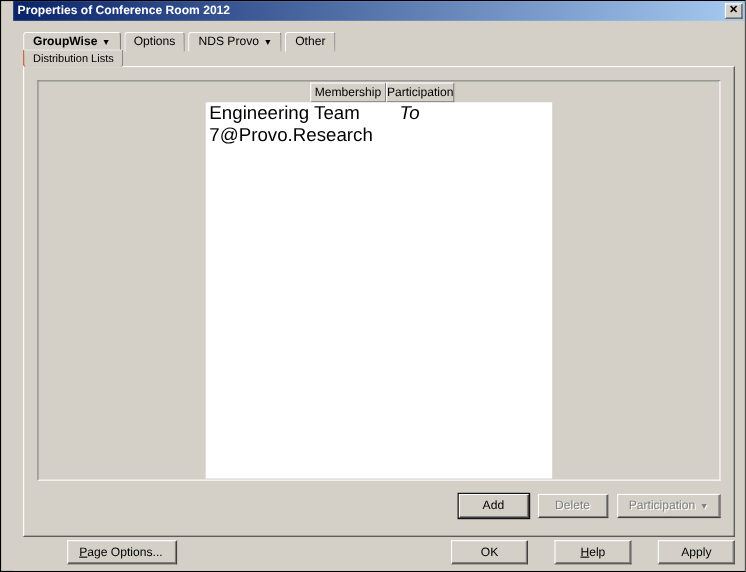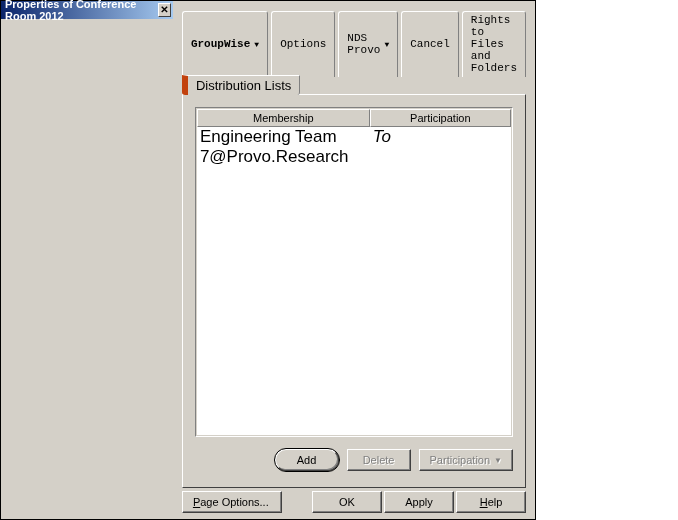--- a/index.html
+++ b/index.html
@@ -7,27 +7,28 @@
     margin: 0;
     padding: 0;
     font-family: Tahoma, Arial, sans-serif;
     font-size: 11px;
     background: #fff;
     width: 678px;
     height: 520px;
     overflow: hidden;
   }
   .window {
-    width: 536px;
+    width: 678px;
     height: 520px;
     border: 1px solid #000;
     background: #d4d0c8;
     display: flex;
-    flex-direction: row;
+    flex-direction: column;
     position: relative;
+    padding-left: 11px;
   }
   .titlebar {
     height: 18px;
     background: linear-gradient(to right, #0a246a, #a6caf0);
     display: flex;
     align-items: center;
     justify-content: space-between;
     padding: 0 2px 0 4px;
     color: #fff;
     font-weight: bold;
@@ -57,21 +58,20 @@
     flex: 1;
     background: #d4d0c8;
     padding: 9px 9px 6px 9px;
     display: flex;
     flex-direction: column;
   }
   .tabs-row {
     display: flex;
     gap: 3px;
     margin-bottom: 0;
-    font-family: Liberation Mono, monospace;
   }
   .tab {
     background: #d4d0c8;
     border: 1px solid #808080;
     border-top-color: #fff;
     border-left-color: #fff;
     border-bottom: none;
     padding: 2px 8px 3px 8px;
     font-size: 11px;
     border-radius: 3px 3px 0 0;
@@ -92,24 +92,24 @@
   }
   .subtabs-row {
     display: flex;
     gap: 0;
     margin-top: -1px;
   }
   .subtab {
     background: #d4d0c8;
     border: 1px solid #808080;
     border-top: 1px solid #fff;
-    border-left: 6px solid #c2410c;
+    border-left: 1px solid #c2410c;
     border-bottom: none;
     padding: 2px 8px 2px 8px;
-    font-size: 13px;
+    font-size: 10px;
     border-radius: 0 0 3px 3px;
     cursor: pointer;
     position: relative;
     z-index: 3;
   }
   .panel {
     border: 1px solid #fff;
     border-top-color: #fff;
     border-left-color: #fff;
     border-right-color: #404040;
@@ -124,20 +124,21 @@
   }
   .grid-area {
     background:#d4d0c8;
     border:1px solid #808080;
     border-right-color:#fff;
     border-bottom-color:#fff;
     padding:1px;
     flex:1;
     display:flex;
     flex-direction:column;
+    align-items:center;
   }
   .grid-header {
     display: flex;
     height: 18px;
   }
   .gh-cell {
     background: #d4d0c8;
     border: 1px solid;
     border-top-color: #fff;
     border-left-color: #fff;
@@ -181,39 +182,39 @@
     font-size: 11px;
     padding: 0 10px;
     cursor: pointer;
     display: flex;
     align-items: center;
     justify-content: center;
     gap: 4px;
   }
   .btn.default {
     outline: 1px solid #000;
-    border-radius: 11px;
   }
   .btn.disabled {
     color: #808080;
     text-shadow: 1px 1px 0 #fff;
     cursor: default;
   }
   .btn .drop {
     font-size: 8px;
   }
   .bottombar {
     display: flex;
     justify-content: space-between;
     padding: 0;
     margin-top: 3px;
+    margin-left: 40px;
   }
   .bottom-right {
     display: flex;
-    gap: 2px;
+    gap: 24px;
   }
   .mnemonic { text-decoration: underline; }
 </style>
 </head>
 <body>
 
 <div class="window">
 
   <div class="titlebar">
     <span class="title-text">Properties of Conference Room 2012</span>
@@ -230,24 +231,21 @@
         <span class="drop">▼</span>
       </div>
       <div class="tab">
         <span>Options</span>
       </div>
       <div class="tab">
         <span>NDS Provo</span>
         <span class="drop">▼</span>
       </div>
       <div class="tab">
-        <span>Cancel</span>
-      </div>
-      <div class="tab">
-        <span>Rights to Files and Folders</span>
+        <span>Other</span>
       </div>
     </div>
 
     <div class="subtabs-row">
       <div class="subtab">
         <span>Distribution Lists</span>
       </div>
     </div>
 
     <div class="panel">
@@ -282,22 +280,22 @@
 
     <div class="bottombar">
       <div class="btn" style="min-width:100px;justify-content:flex-start;">
         <span><span class="mnemonic">P</span><span>age Options...</span></span>
       </div>
       <div class="bottom-right">
         <div class="btn" style="min-width:70px">
           <span>OK</span>
         </div>
         <div class="btn" style="min-width:70px">
+          <span><span class="mnemonic">H</span><span>elp</span></span>
+        </div>
+        <div class="btn" style="min-width:70px">
           <span>Apply</span>
-        </div>
-        <div class="btn" style="min-width:70px">
-          <span><span class="mnemonic">H</span><span>elp</span></span>
         </div>
       </div>
     </div>
 
   </div>
 </div>
 
 </body></html>

